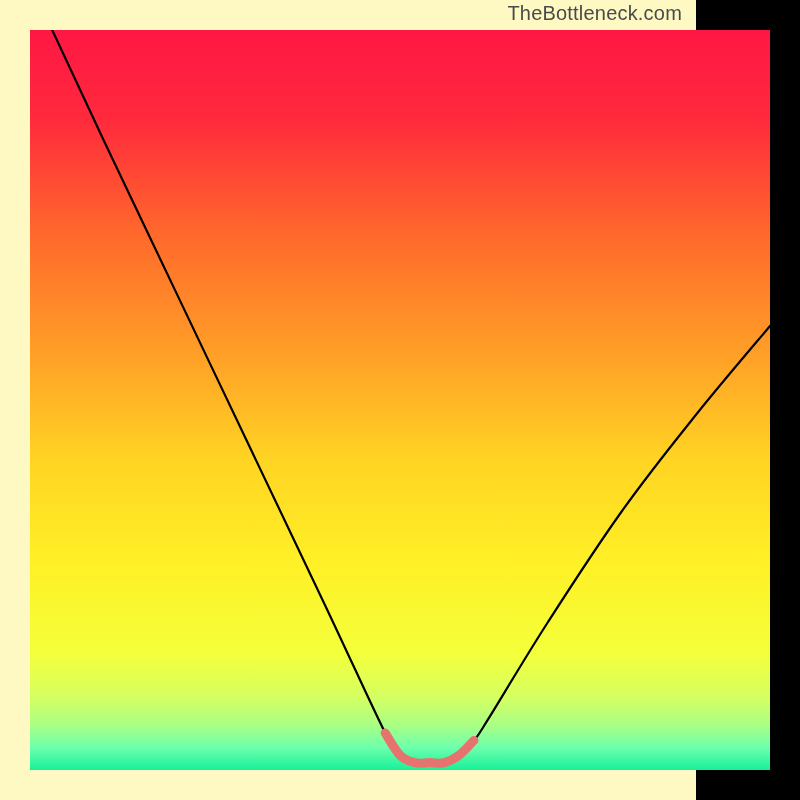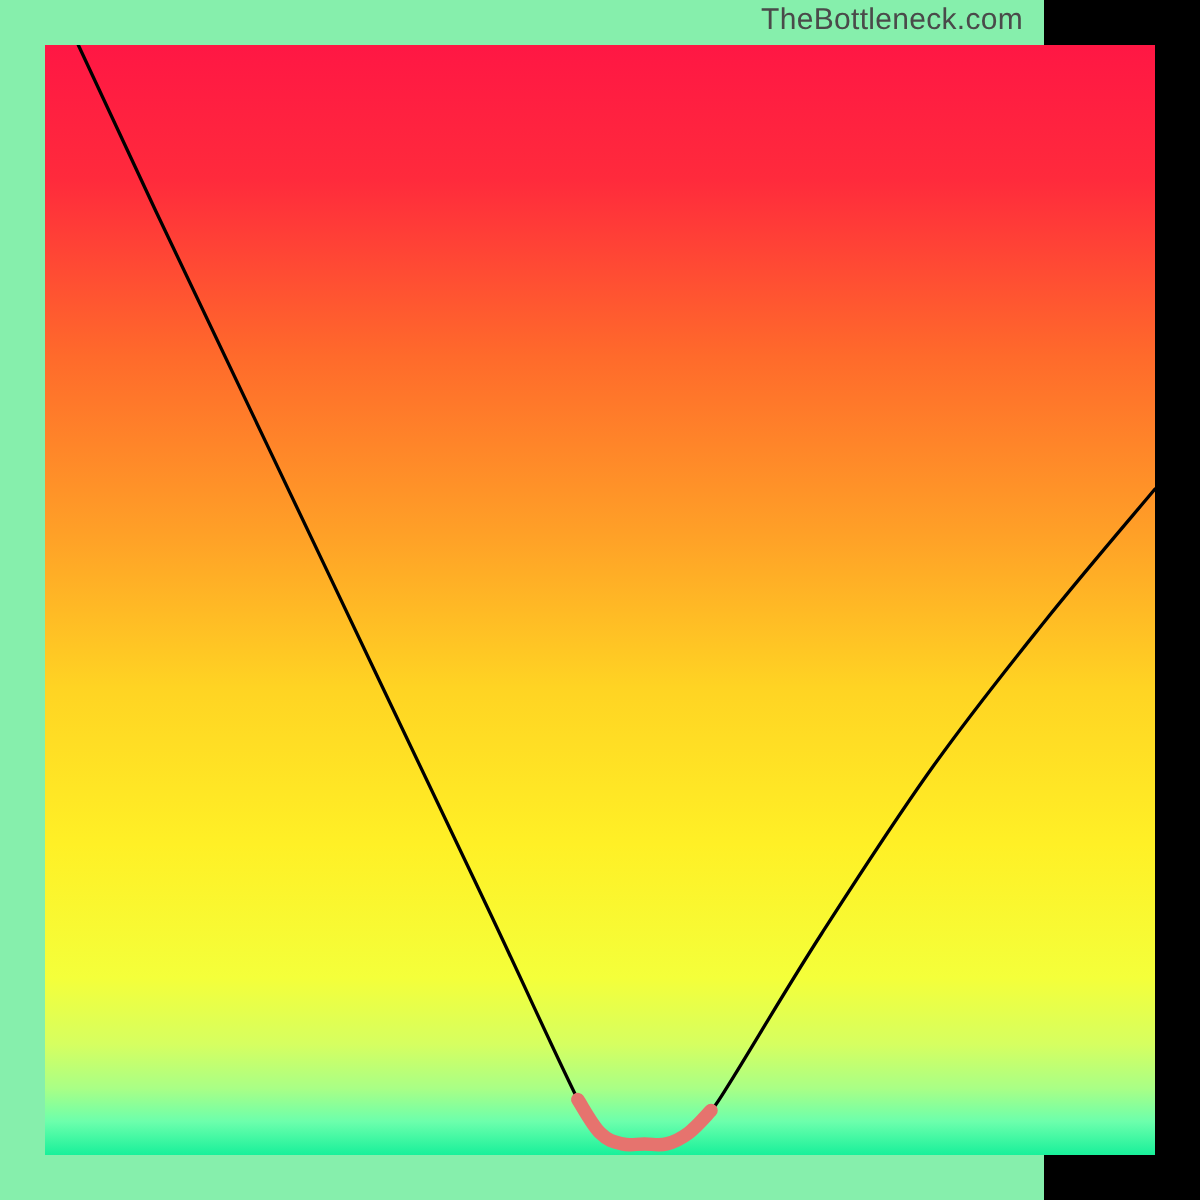--- a/index.html
+++ b/index.html
@@ -8,21 +8,21 @@
     width: 800px;
     height: 800px;
     background: #000;
     overflow: hidden;
     font-family: Arial, Helvetica, sans-serif;
   }
   .frame {
     position: relative;
     width: 696px;
     height: 800px;
-    background: #86efac;
+    background: #fef9c3;
   }
   .watermark {
     position: absolute;
     top: 2px;
     right: 14px;
     color: #4a4a4a;
     font-size: 20px;
     font-weight: 500;
     letter-spacing: 0.2px;
     z-index: 20;

